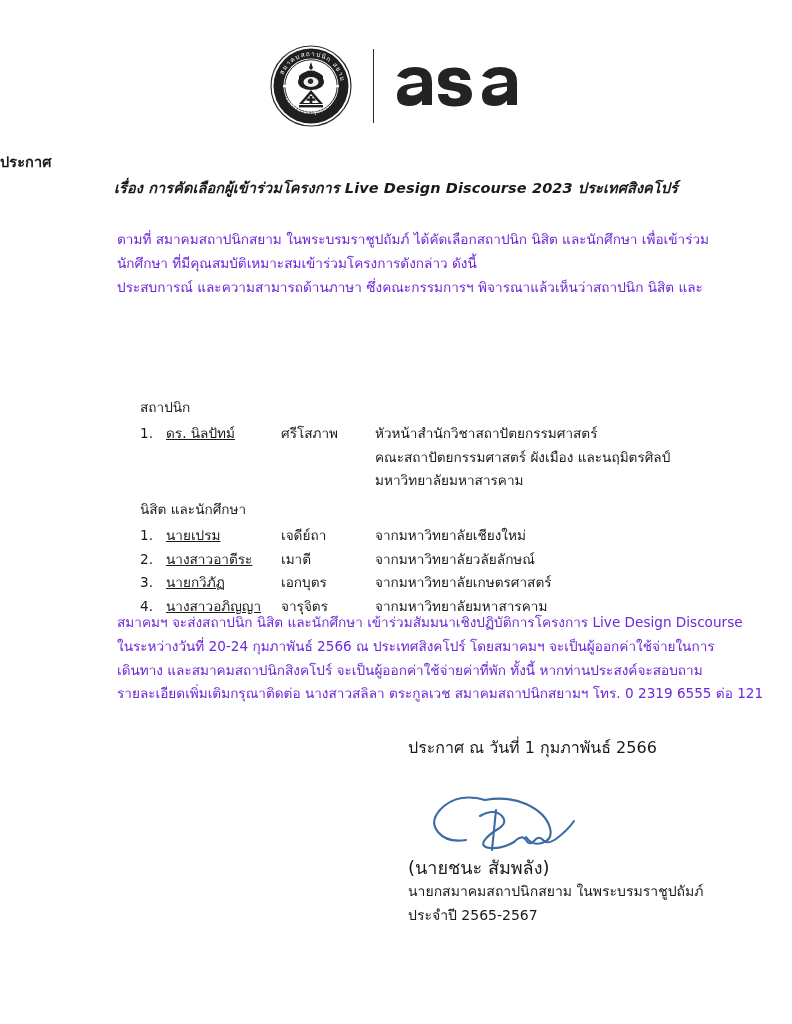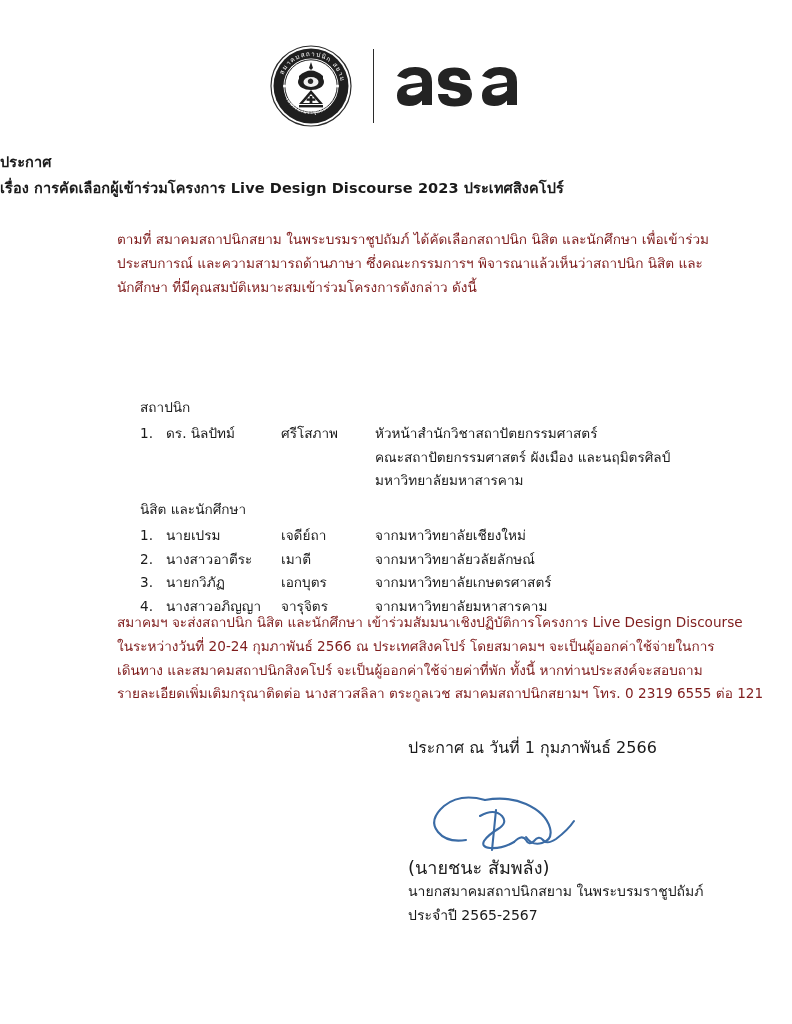--- a/index.html
+++ b/index.html
@@ -68,35 +68,36 @@
     text-align: left;
     font-size: 14.5px;
     font-weight: 700;
     letter-spacing: .1px;
   }
   .title-2 {
     position: absolute;
     top: 176px;
     left: 0;
     width: 792px;
-    text-align: left;
+    text-align: center;
     font-size: 14.5px;
     font-weight: 700;
     letter-spacing: .1px;
+    font-style: italic;
   }
 
   
   .body-block {
     position: absolute;
     left: 117px;
     width: 562px;
     font-size: 13.6px;
     line-height: 23.8px;
     text-align: left;
-    color: #7f1d1d;
+    color: #6d28d9;
   }
   #intro-paragraph { top: 228px; }
   #closing-paragraph { top: 611px; }
   .body-block p { margin: 0; white-space: nowrap; }
 
   
   .list-section {
     position: absolute;
     left: 140px;
     width: 600px;
@@ -123,20 +124,21 @@
   .entry-main {
     display: flex;
     align-items: flex-start;
   }
   .col-num {
     flex: 0 0 26px;
     text-align: left;
   }
   .col-name {
     flex: 0 0 115px;
+    text-decoration: underline;
   }
   .col-surname {
     flex: 0 0 94px;
   }
   .col-detail {
     flex: 1 1 auto;
   }
   .detail-extra {
     margin-left: 235px;
   }
@@ -232,22 +234,22 @@
         </g>
       </svg>
     </div>
   </div>
 
   <div class="title-1">ประกาศ</div>
   <div class="title-2">เรื่อง   การคัดเลือกผู้เข้าร่วมโครงการ Live Design Discourse 2023 ประเทศสิงคโปร์</div>
 
   <div class="body-block" id="intro-paragraph">
     <p>ตามที่ สมาคมสถาปนิกสยาม ในพระบรมราชูปถัมภ์ ได้คัดเลือกสถาปนิก นิสิต และนักศึกษา เพื่อเข้าร่วม</p>
+    <p>นักศึกษา ที่มีคุณสมบัติเหมาะสมเข้าร่วมโครงการดังกล่าว ดังนี้</p>
     <p>ประสบการณ์ และความสามารถด้านภาษา ซึ่งคณะกรรมการฯ พิจารณาแล้วเห็นว่าสถาปนิก นิสิต และ</p>
-    <p>นักศึกษา ที่มีคุณสมบัติเหมาะสมเข้าร่วมโครงการดังกล่าว ดังนี้</p>
   </div>
 
   <div class="list-section" id="architect-section">
     <div class="group-heading">สถาปนิก</div>
 
     <div class="entry">
       <div class="entry-main">
         <span class="col-num">1.</span>
         <span class="col-name">ดร. นิลปัทม์</span>
         <span class="col-surname">ศรีโสภาพ</span>

